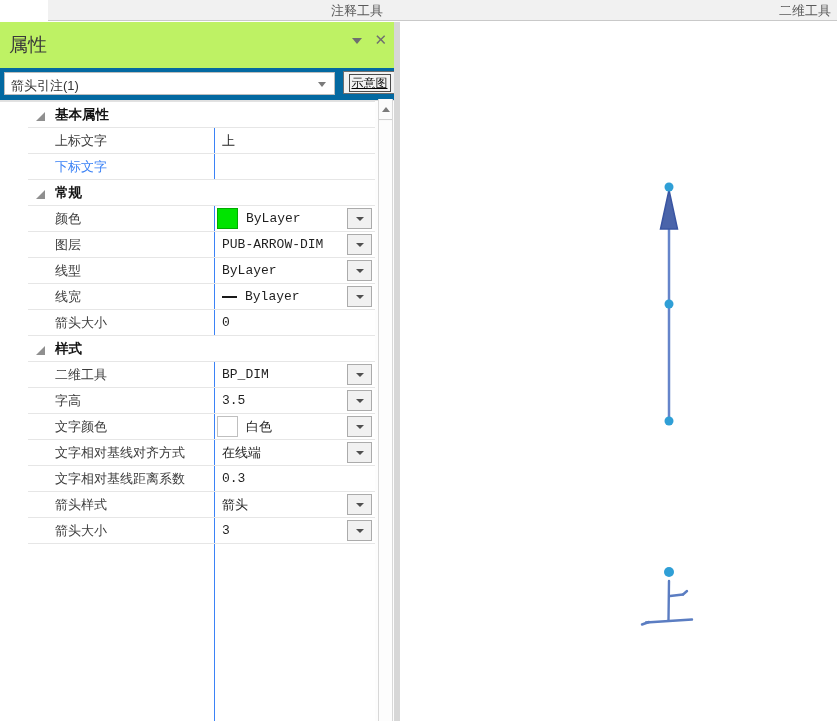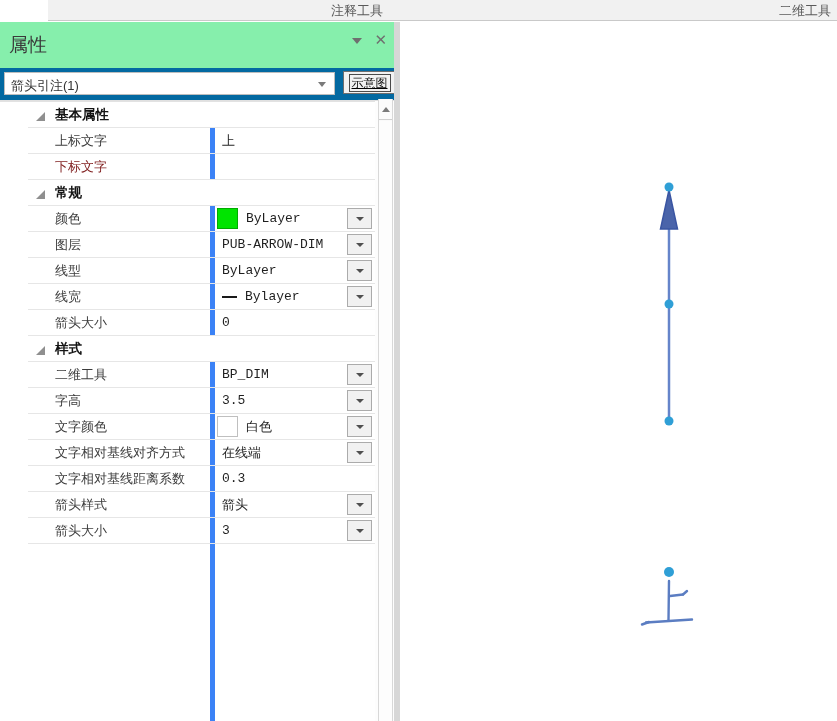--- a/index.html
+++ b/index.html
@@ -10,21 +10,21 @@
   
   .tabbar { position:absolute; left:0; top:0; width:837px; height:21px;
             background:#f1f1f1; border-bottom:1px solid #c9c9c9;margin-left:48px; }
   .tabbar .tab { position:absolute; top:2px; font-size:13px; color:#5a5a5a; cursor:default; }
   .tab-annot { left:283px; }
   .tab-2d    { left:731px; }
 
   
   .props-panel { position:absolute; left:0; top:22px; width:394px; height:699px; background:#fdfdfd; }
 
-  .panel-titlebar { position:absolute; left:0; top:0; width:394px; height:46px; background:#86efac; }
+  .panel-titlebar { position:absolute; left:0; top:0; width:394px; height:46px; background:#bef264; }
   .panel-title { position:absolute; left:9px; top:10px; font-size:19px; color:#3a3a3a; }
   .titlebar-chevron { position:absolute; right:32px; top:16px; width:0; height:0;
        border-left:5px solid transparent; border-right:5px solid transparent; border-top:6px solid #6f6f6f; }
   .titlebar-close { position:absolute; right:7px; top:9px; font-size:15px; color:#6f6f6f; }
 
   .panel-toolbar { position:absolute; left:0; top:46px; width:394px; height:33px;
                    border-bottom:1px solid #e0e0e0; background:#0369a1; }
   .combobox { position:absolute; left:4px; top:4px; width:331px; height:23px;
               border:1px solid #bdbdbd; background:#ffffff; }
   .combobox .combo-text { position:absolute; left:6px; top:4px; font-size:13px; color:#333; }
@@ -35,23 +35,23 @@
   .preview-btn span { border:1px solid #4a4a4a; font-size:12px; padding:0 2px; color:#111; line-height:16px; }
 
   
   .property-grid { position:absolute; left:0; top:79px; width:375px;
                    border-top:1px solid #e2e2e2; background:#fff; }
   .row { position:relative; height:26px; border-bottom:1px solid #e6e6e6; background:#fff;margin-left:28px; }
   .row.group .tri { position:absolute; left:8px; top:10px; width:0; height:0;
        border-left:9px solid transparent; border-bottom:9px solid #8f8f8f; }
   .row.group .lbl { position:absolute; left:27px; top:4px; font-size:13.5px; font-weight:bold; color:#141414; }
   .row.prop { display:flex; }
-  .cell-label { width:187px; border-right:5px solid #3b82f6; padding-left:27px;
+  .cell-label { width:187px; border-right:1px solid #3b82f6; padding-left:27px;
                 font-size:13px; color:#3c3c3c; line-height:25px; overflow:hidden; white-space:nowrap; }
-  .row.disabled .cell-label { color:#7f1d1d; }
+  .row.disabled .cell-label { color:#3b82f6; }
   .cell-value { flex:1; position:relative; display:flex; align-items:center;
                 font-family:"Liberation Mono", monospace; font-size:13px; color:#1f1f1f; }
   .cell-value .val { margin-left:7px; white-space:nowrap; }
   .swatch { width:21px; height:21px; margin-left:2px; border:1px solid rgba(0,0,0,0.25); flex:0 0 auto; }
   .swatch + .val { margin-left:8px; }
   .line-symbol { width:15px; height:2px; background:#1a1a1a; margin-left:7px; flex:0 0 auto; }
   .line-symbol + .val { margin-left:8px; }
   .dd { position:absolute; right:3px; top:2px; width:25px; height:21px;
         background:#f1f1f1; border:1px solid #ababab; display:flex; align-items:center; justify-content:center; }
   .dd i { width:0; height:0; border-left:4px solid transparent; border-right:4px solid transparent;

